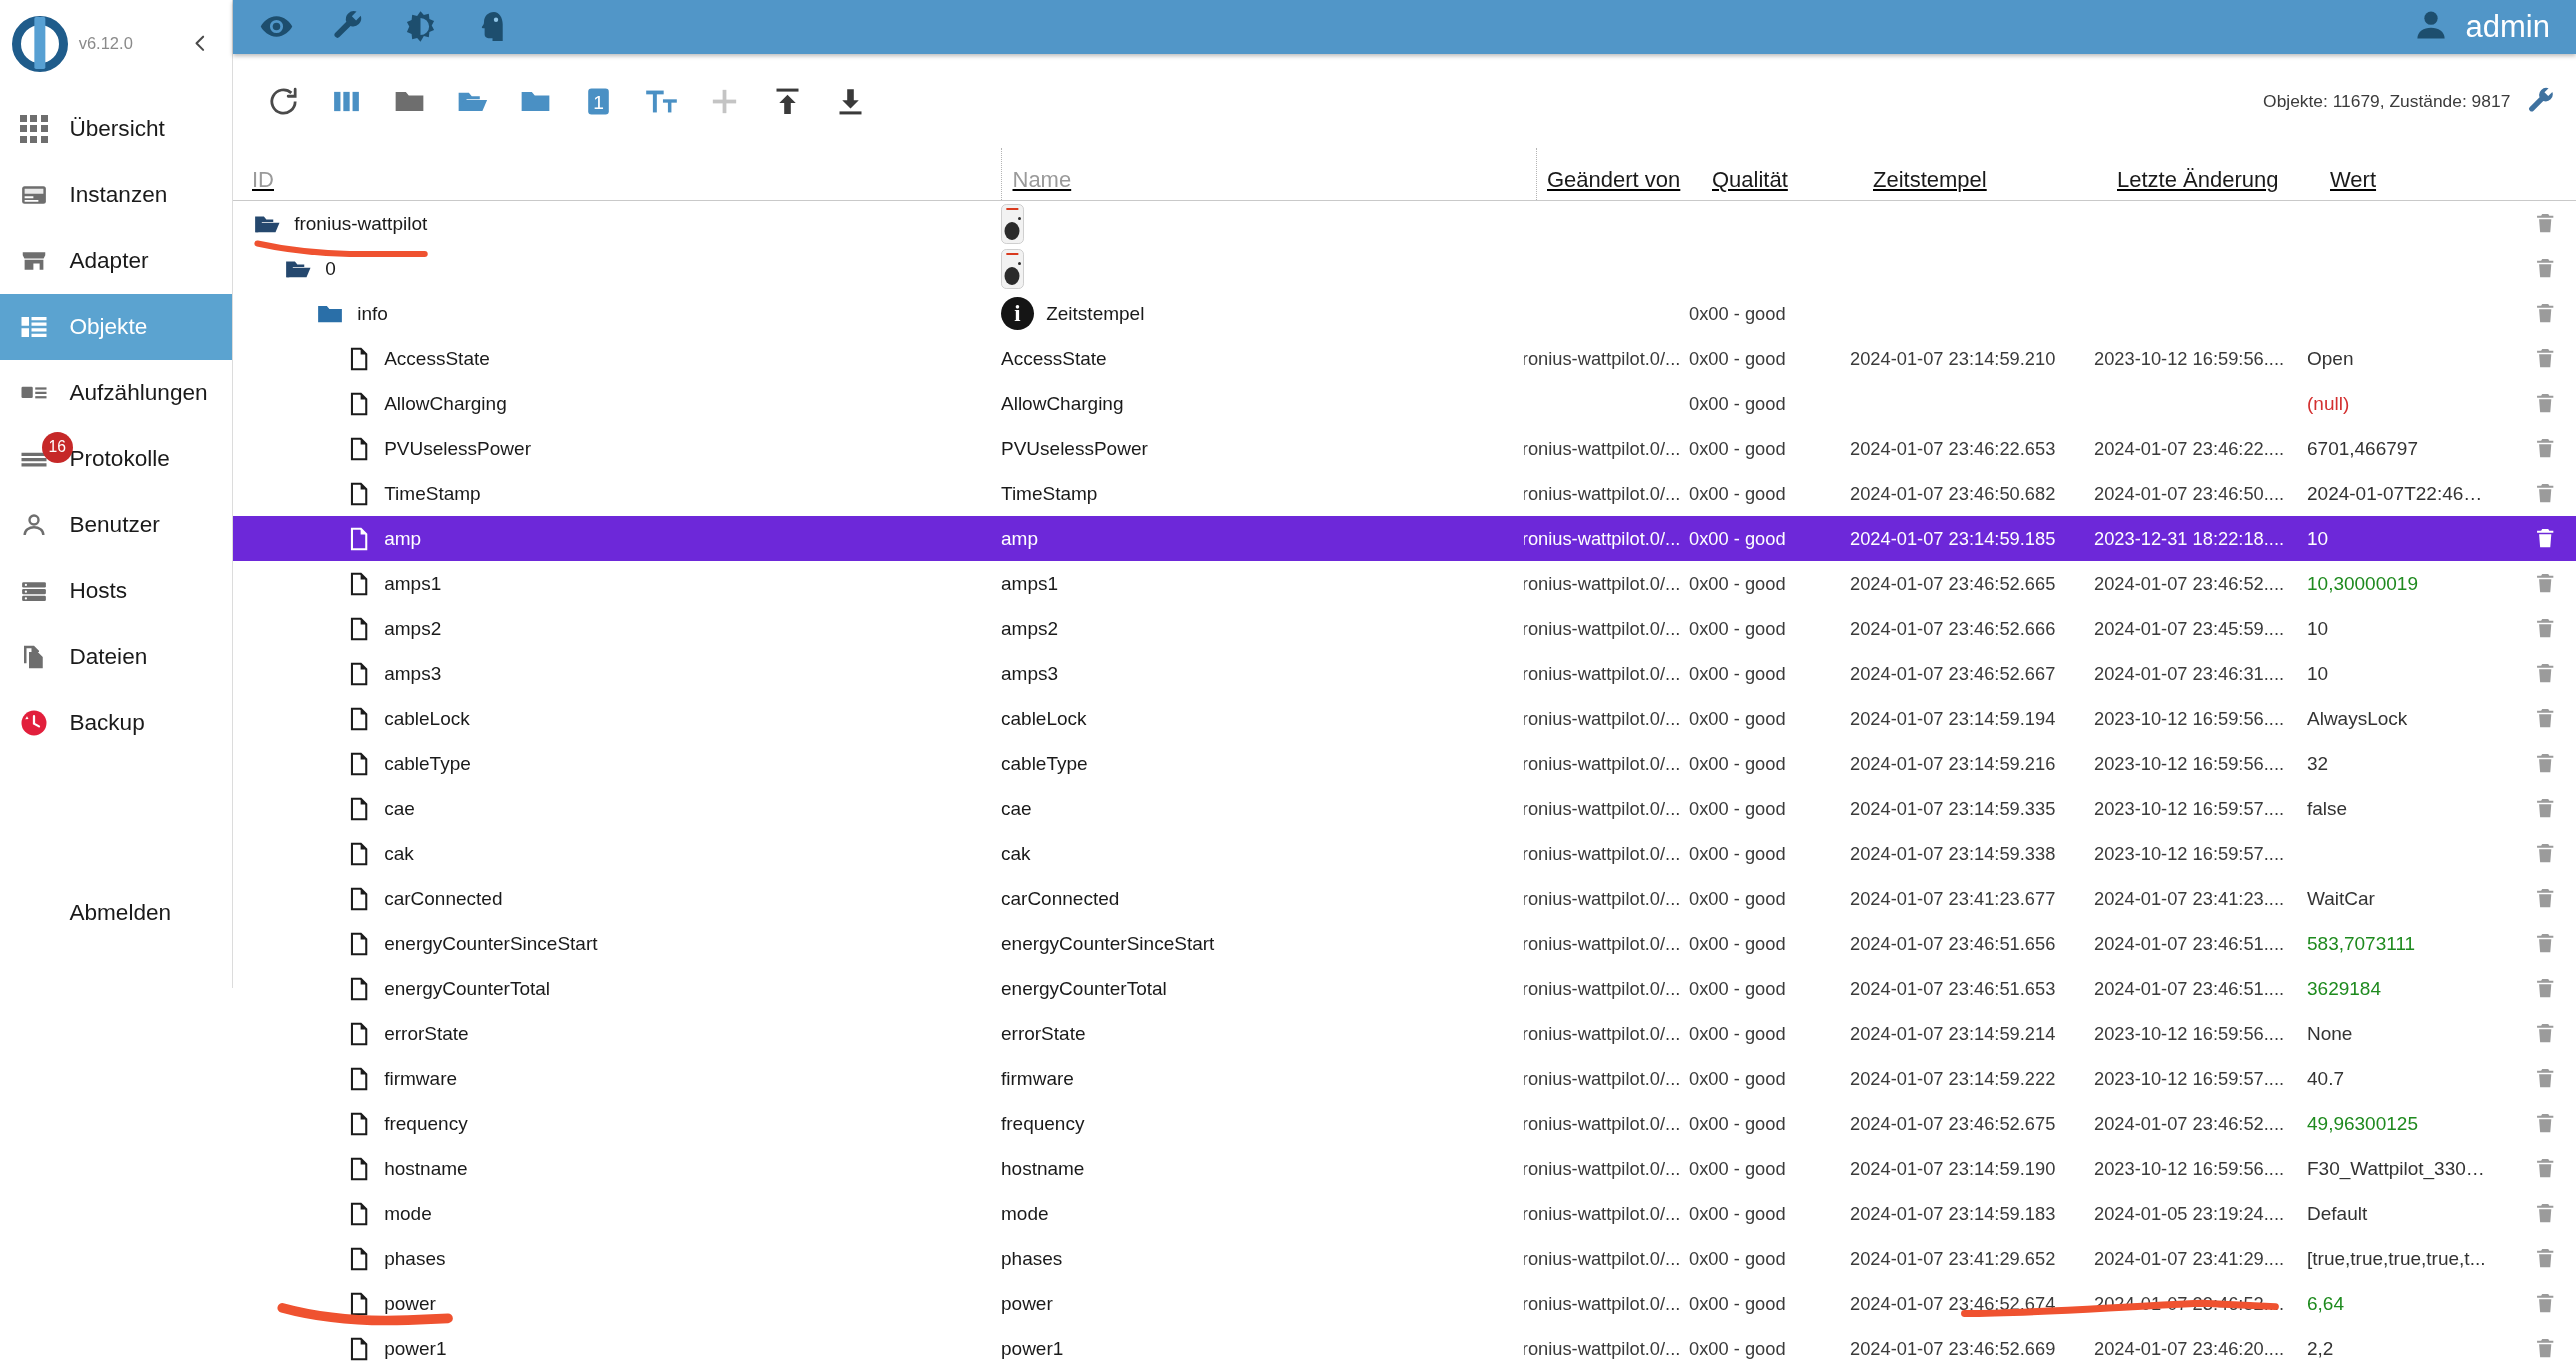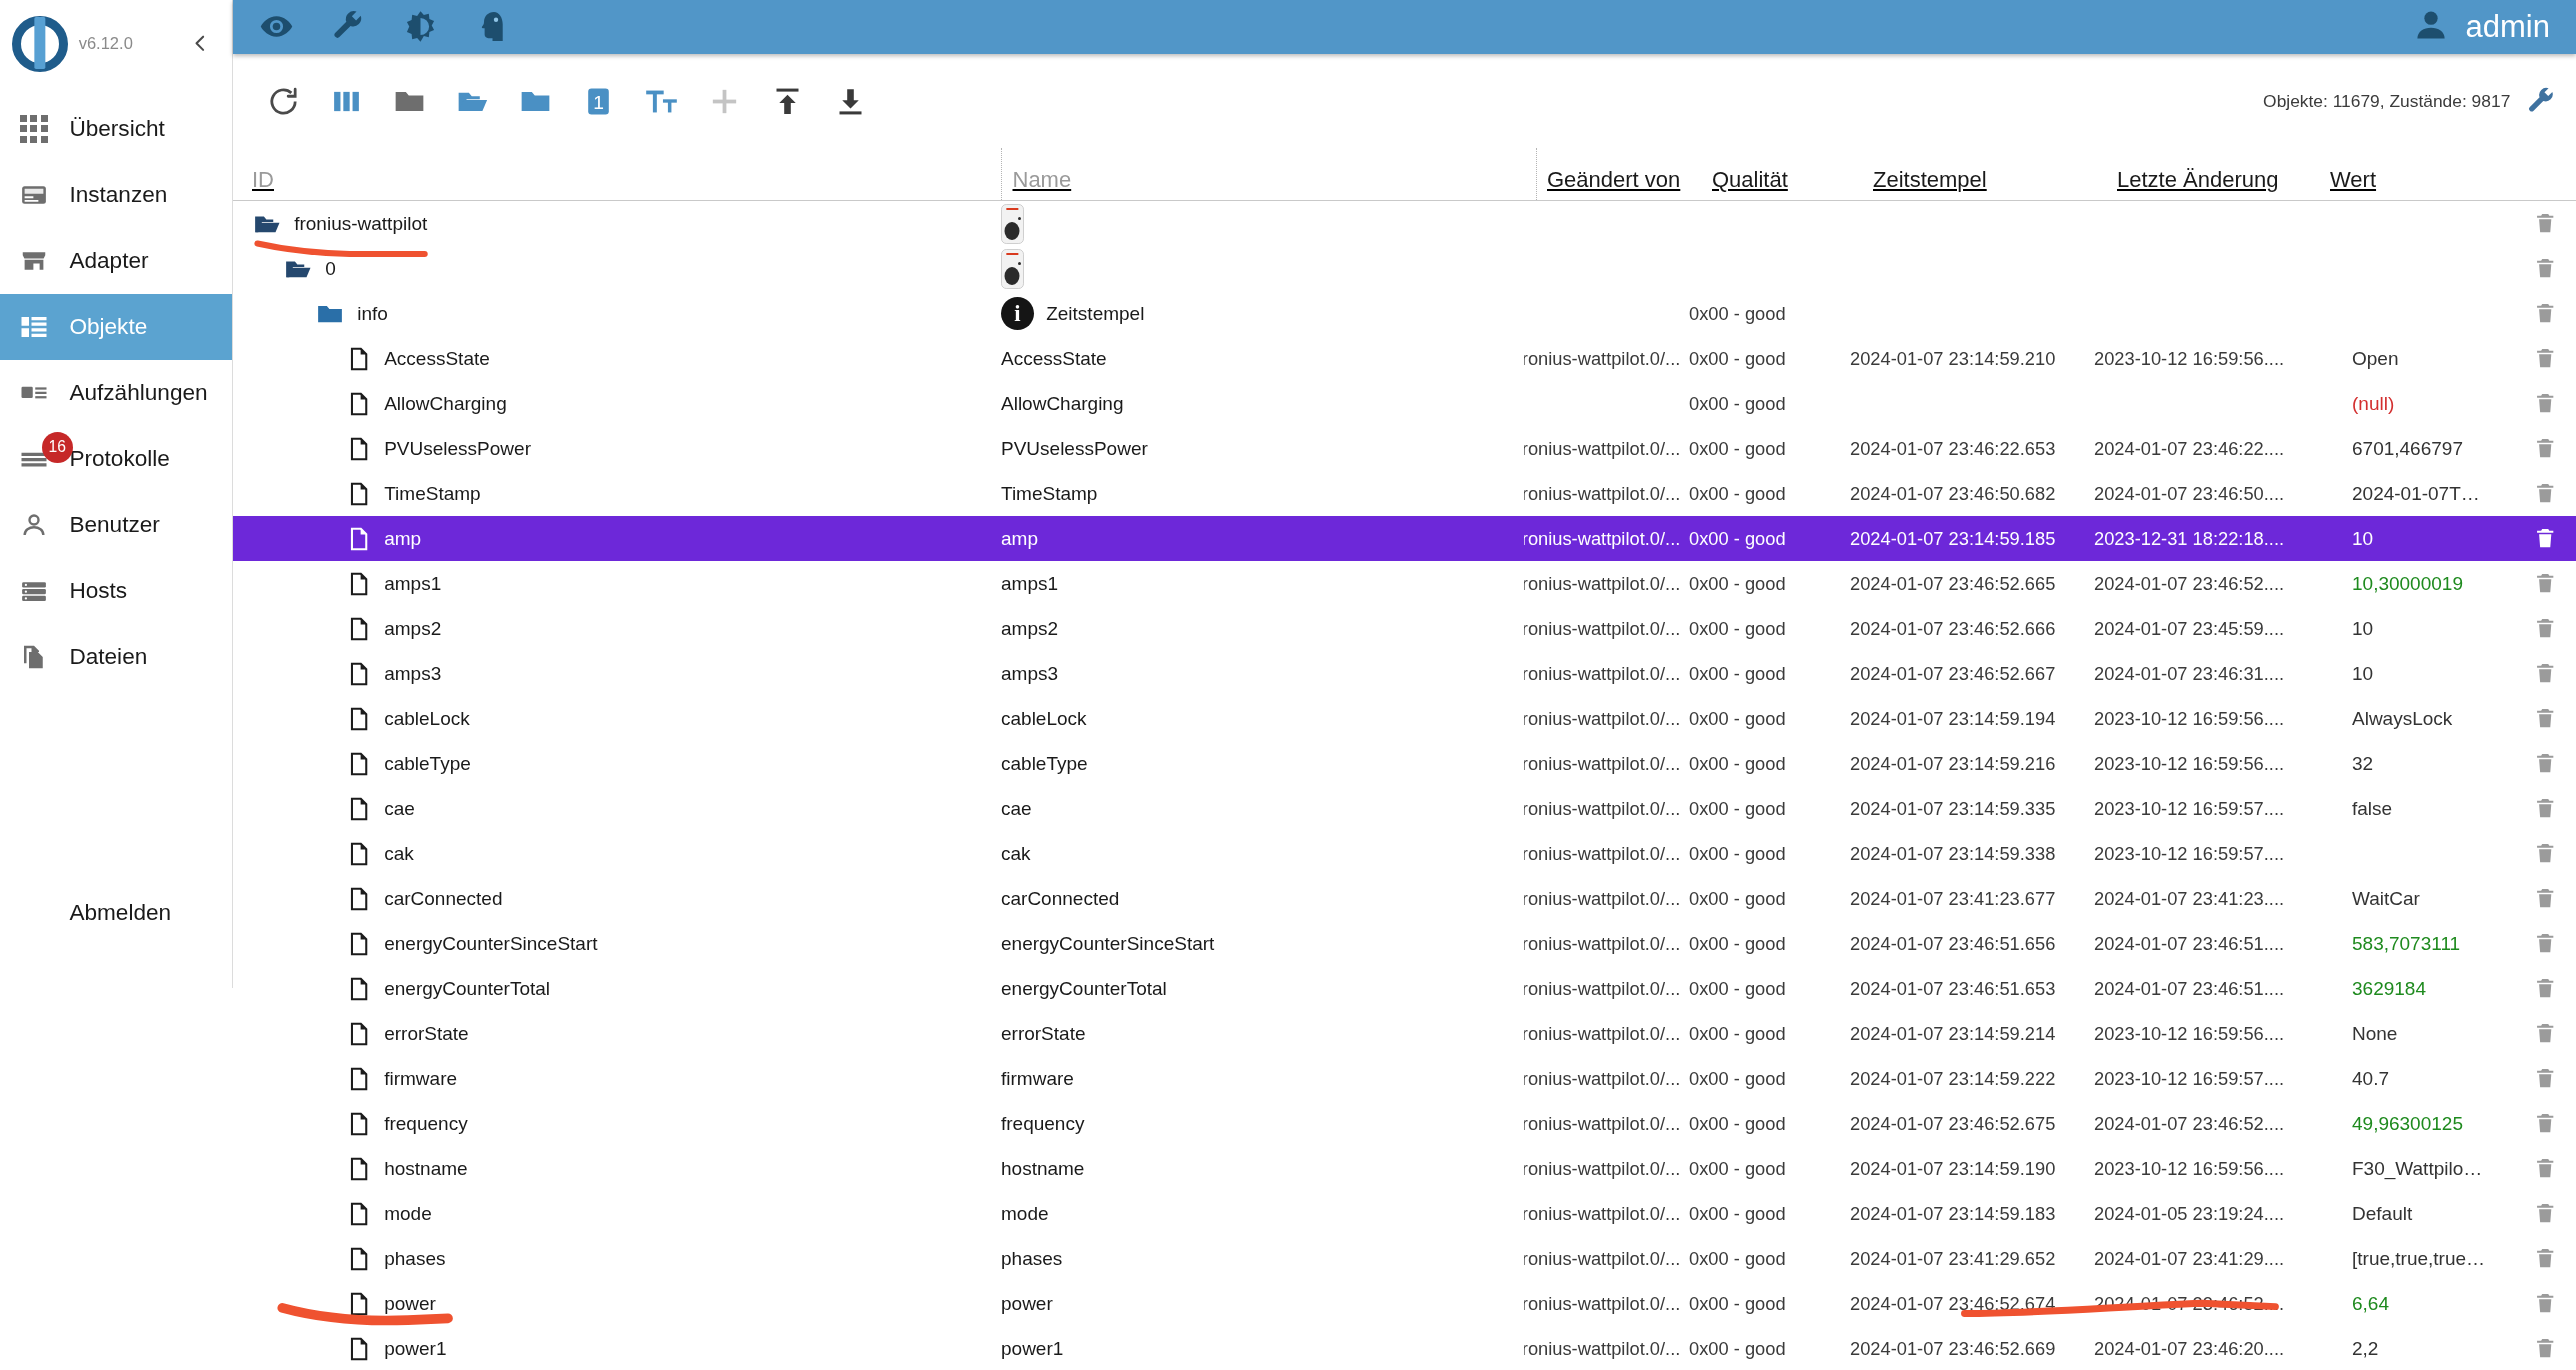--- a/index.html
+++ b/index.html
@@ -110,21 +110,21 @@
     display: flex; align-items: center; height: 45px;
     padding: 0 19px; font-size: 19px; color: #1a1a1a; cursor: pointer;
     position: relative; white-space: nowrap;
   }
   .row.selected { background: #6d28d9; color: #fff; }
   .row .cell { overflow: hidden; text-overflow: ellipsis; white-space: nowrap; }
 
   .id-cell { display: flex; align-items: center; gap: 12.2px; }
   .tree-ico { flex: 0 0 auto; display: flex; align-items: center; }
 
-  .val-good { color: #333; margin-left: 45px; }
+  .val-good { color: #333; }
   .row.selected .val-good { color: #fff; }
   .v-green { color: #1e8a1e; }
   .v-red { color: #d32f2f; }
   .changed-col, .qual-col, .ts-col, .last-col { color: #3a3a3a; font-size: 18.3px; }
   .row.selected .changed-col, .row.selected .qual-col,
   .row.selected .ts-col, .row.selected .last-col { color: #fff; }
 
   .trash { color: #9b9b9b; display: flex; justify-content: flex-end; }
   .row.selected .trash { color: #fff; }
 
@@ -268,20 +268,30 @@
       <div class="nav-item">
         <span class="nav-ico">
           <svg width="30" height="30" viewBox="0 0 24 24" fill="currentColor">
               <path d="M4 3h8l4 4v1h-2V8H10V5H6v12H4V3z"></path>
               <path d="M8 8h7l4 4v9H8V8z"></path>
             </svg>
         </span>
         <span class="nav-label">Dateien</span>
       </div>
 
+      <div class="nav-item">
+        <span class="nav-ico" style="color:#e21f3c">
+          <svg width="30" height="30" viewBox="0 0 24 24" fill="currentColor">
+              <circle cx="12" cy="12" r="10"></circle>
+              <path d="M12 6.5v6l4 2.2" stroke="#fff" stroke-width="1.8" fill="none" stroke-linecap="round"></path>
+              <path d="M5 9l2.6-.2L6.4 6.6z" fill="#fff"></path>
+            </svg>
+        </span>
+        <span class="nav-label">Backup</span>
+      </div>
 
       <div class="nav-item logout-item">
         <span class="nav-ico"></span>
         <span class="nav-label">Abmelden</span>
       </div>
     </nav>
   </aside>
 
   <section class="main">
 

